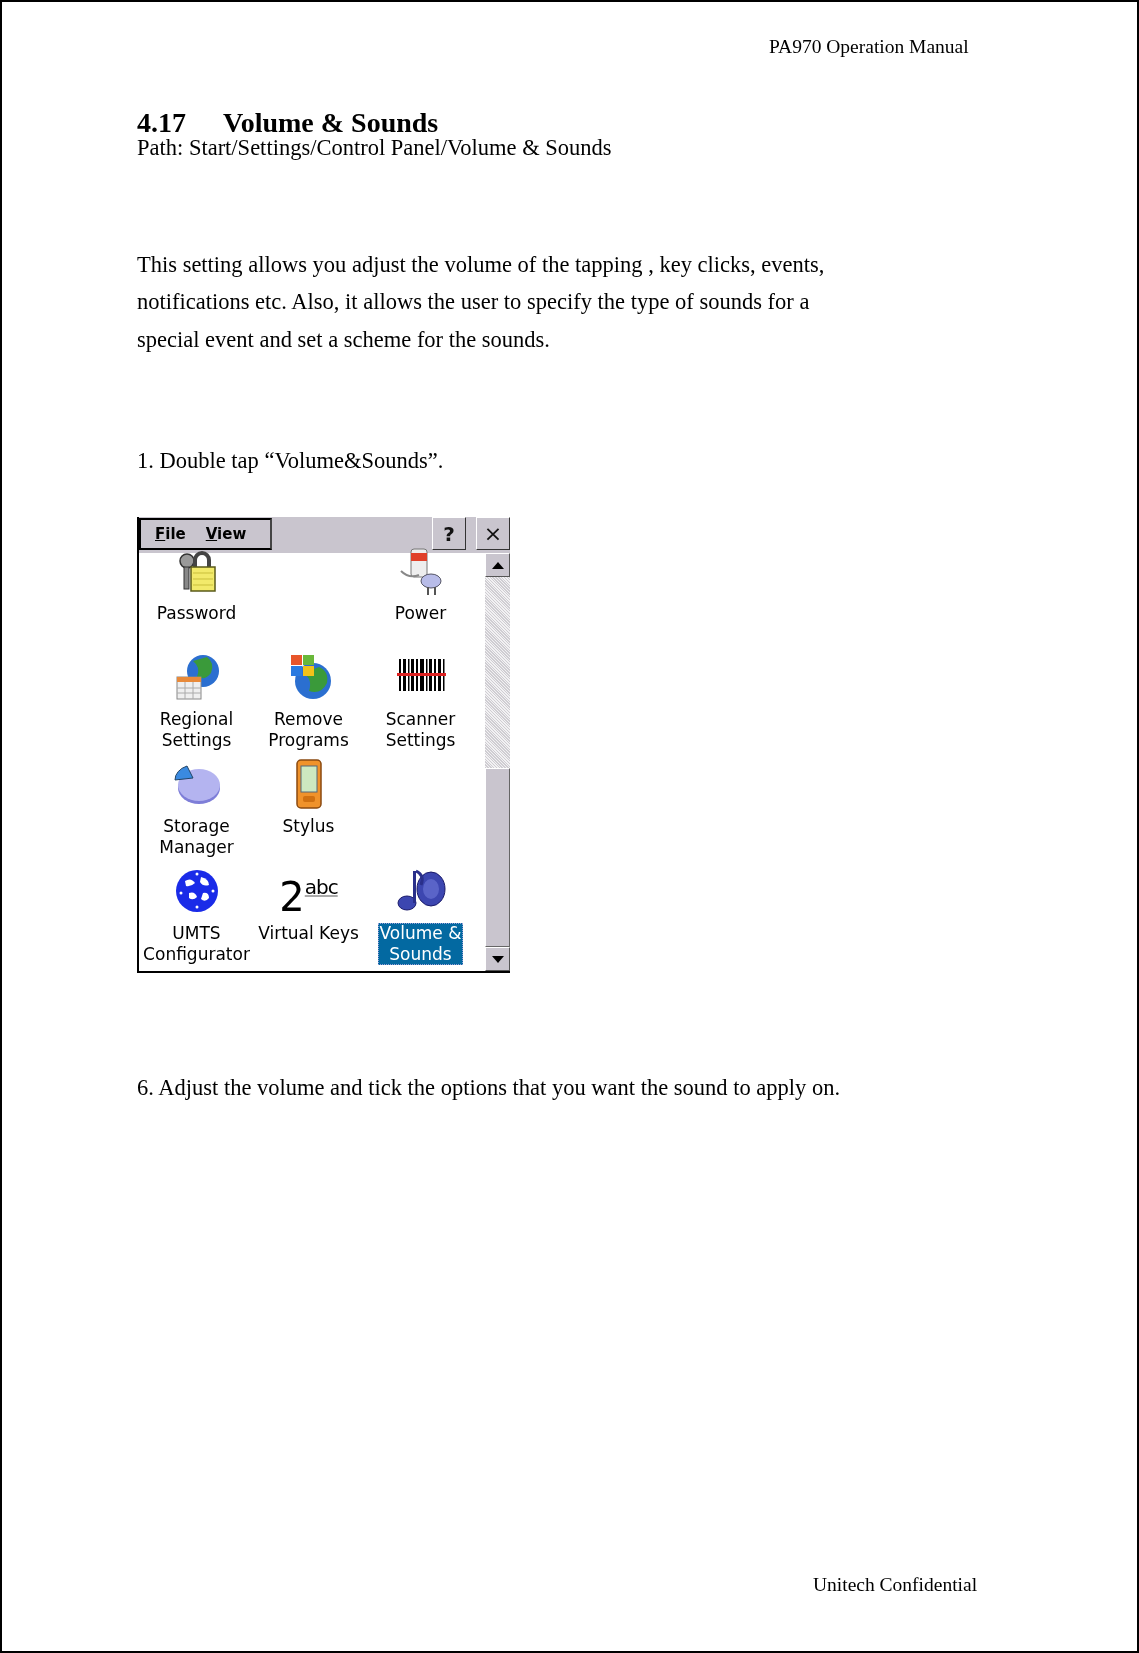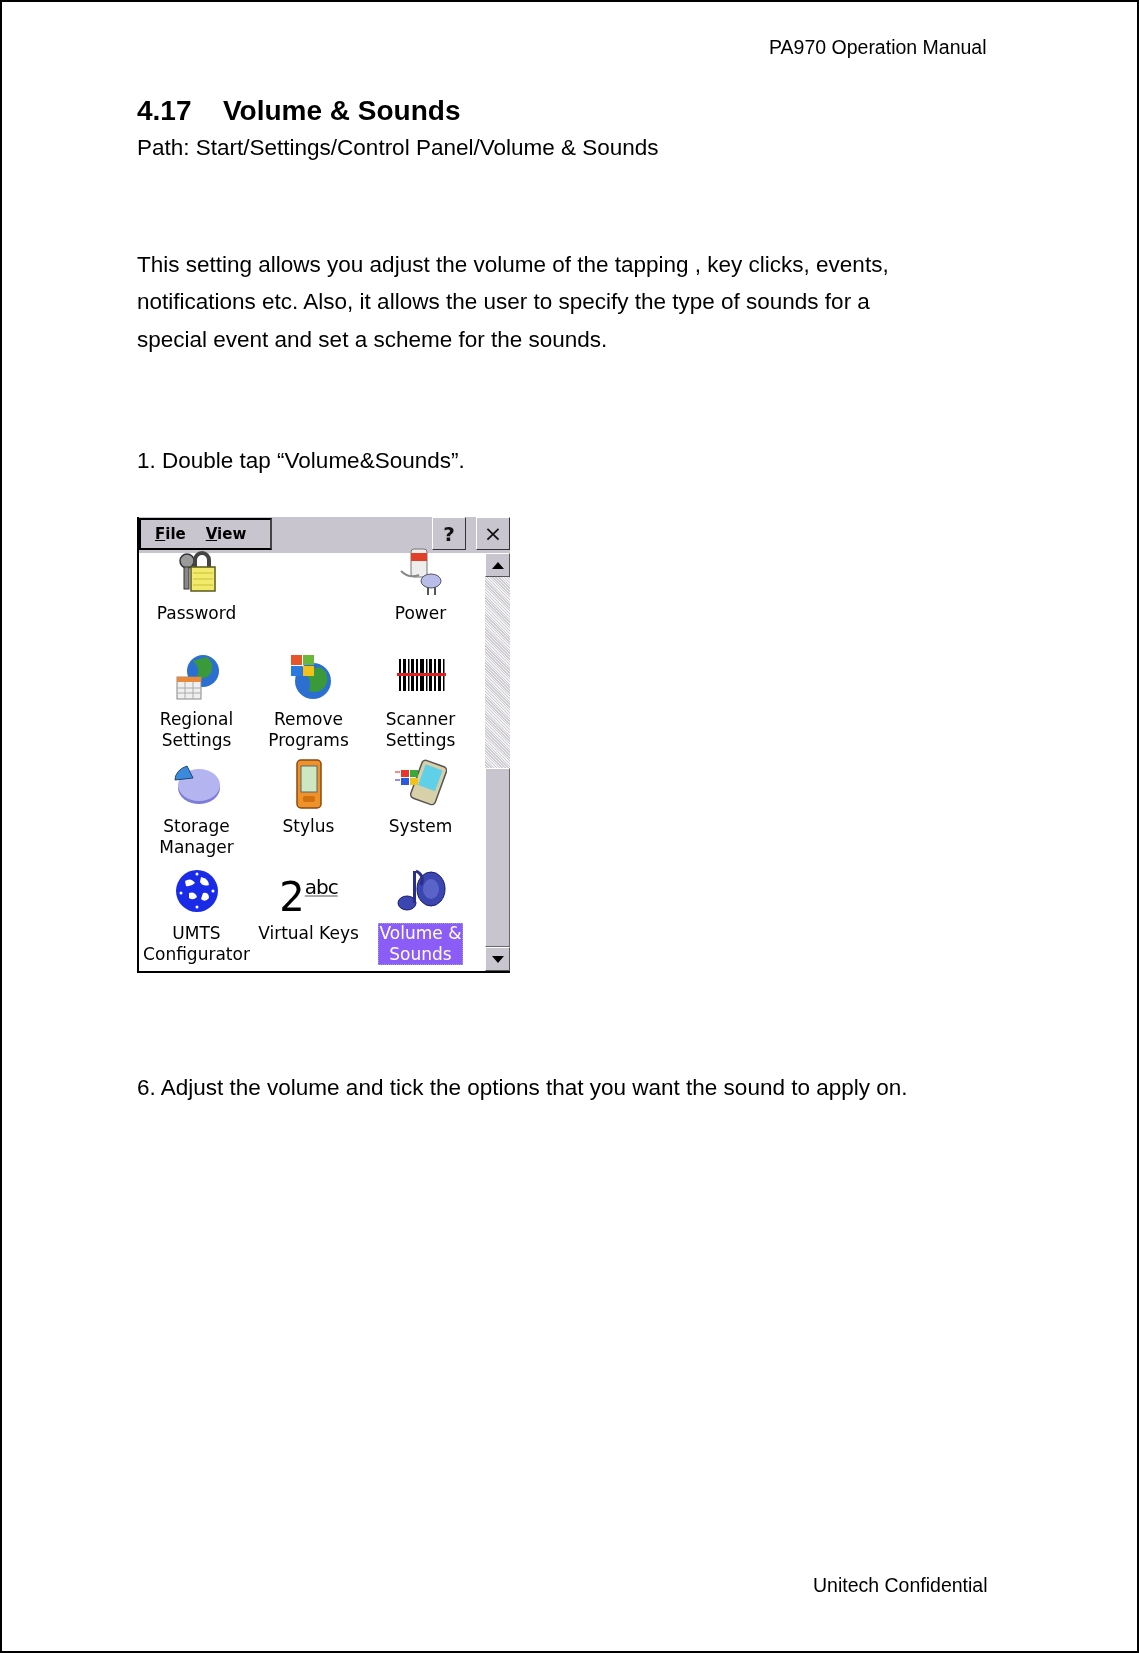--- a/index.html
+++ b/index.html
@@ -3,25 +3,25 @@
 <meta charset="utf-8">
 <style>
   * { box-sizing: border-box; margin: 0; padding: 0; }
   html, body { width: 1139px; height: 1653px; background: #ffffff; overflow: hidden; }
   body { position: relative; font-family: "Liberation Sans", sans-serif; color: #000; }
 
   .page-border {
     position: absolute; left: 0; top: 0; width: 1139px; height: 1653px;
     border: 2px solid #000;
   }
-  .abs { position: absolute; white-space: nowrap; }
+  .abs { position: absolute; white-space: nowrap; font-family: Liberation Serif, serif; }
 
   .header-text { left: 769px; top: 36px; font-size: 19.5px; }
   .title { left: 137px; top: 95px; font-size: 28px; font-weight: bold; }
-  .title .num { display: inline-block; width: 86px; }
+  .title .num { display: inline-block; width: 86px; margin-top: 12px; }
   .path { left: 137px; top: 135px; font-size: 22.5px; text-align: right; }
   .para { left: 137px; font-size: 22.5px; }
   .step { left: 137px; font-size: 22.5px; }
   .footer-text { left: 813px; top: 1574px; font-size: 19.5px; }
 
   
   .win {
     position: absolute; left: 137px; top: 517px; width: 373px; height: 456px;
     background: #ffffff; border-left: 2px solid #000; border-bottom: 2px solid #000;
     font-family: "DejaVu Sans", sans-serif; overflow: hidden;
@@ -74,21 +74,21 @@
   }
   .cp-item {
     position: absolute; width: 115px; display: flex; flex-direction: column; align-items: center;
   }
   .cp-icon { width: 52px; height: 52px; display: flex; align-items: center; justify-content: center; }
   .cp-label {
     margin-top: 6px; text-align: center; font-size: 17px; line-height: 21px; color: #000;
     padding: 0 2px; white-space: pre-line;
   }
   .cp-item.selected .cp-label {
-    background: #8b5cf6; color: #fff; outline: 1px dotted #9aa0d8; outline-offset: -1px;
+    background: #0369a1; color: #fff; outline: 1px dotted #9aa0d8; outline-offset: -1px;
   }
 </style>
 </head>
 <body>
 
 <div class="page-border"></div>
 
 <div class="abs header-text">PA970 Operation Manual</div>
 
 <div class="abs title">
@@ -211,41 +211,20 @@
       <div class="cp-icon">
         <svg width="52" height="52" viewBox="0 0 52 52">
           <ellipse cx="28" cy="30" rx="21" ry="16" fill="#7e7ed8"></ellipse>
           <ellipse cx="28" cy="27" rx="21" ry="16" fill="#b4b4f0"></ellipse>
           <path d="M22 20 L4 22 A20 15 0 0 1 16 8 Z" fill="#3a8ae0" stroke="#246"></path>
         </svg>
       </div>
       <div class="cp-label">Storage
 Manager</div>
     </div>
-    <div class="cp-item" style="left:224px;top:205px">
-      <div class="cp-icon">
-        <svg width="52" height="52" viewBox="0 0 52 52">
-          <g transform="rotate(20 32 26)">
-            <rect x="20" y="4" width="26" height="40" rx="4" fill="#d8d0a8" stroke="#555" stroke-width="1.5"></rect>
-            <rect x="24" y="8" width="18" height="22" fill="#5fd0e8"></rect>
-          </g>
-          <rect x="6" y="12" width="8" height="7" fill="#e8352a"></rect>
-            <rect x="15" y="12" width="8" height="7" fill="#3aa83a"></rect>
-          <rect x="6" y="20" width="8" height="7" fill="#2a5ae0"></rect>
-            <rect x="15" y="20" width="8" height="7" fill="#f2c21a"></rect>
-          <g stroke="#c22">
-              <line x1="0" y1="14" x2="5" y2="14"></line>
-            </g>
-          <g stroke="#22c">
-              <line x1="0" y1="22" x2="5" y2="22"></line>
-            </g>
-        </svg>
-      </div>
-      <div class="cp-label">System</div>
-    </div>
 
     <div class="cp-item" style="left:0;top:312px">
       <div class="cp-icon">
         <svg width="52" height="52" viewBox="0 0 52 52">
           <circle cx="26" cy="26" r="21" fill="#1a2be8"></circle>
           <g fill="#fff">
             <path d="M14 16 Q20 12 24 18 Q20 22 15 21 Z"></path>
             <path d="M30 12 Q38 14 38 20 Q32 22 29 17 Z"></path>
             <path d="M18 28 Q24 26 26 32 Q22 36 18 33 Z"></path>
             <path d="M32 28 Q38 27 38 33 Q34 38 30 34 Z"></path>

